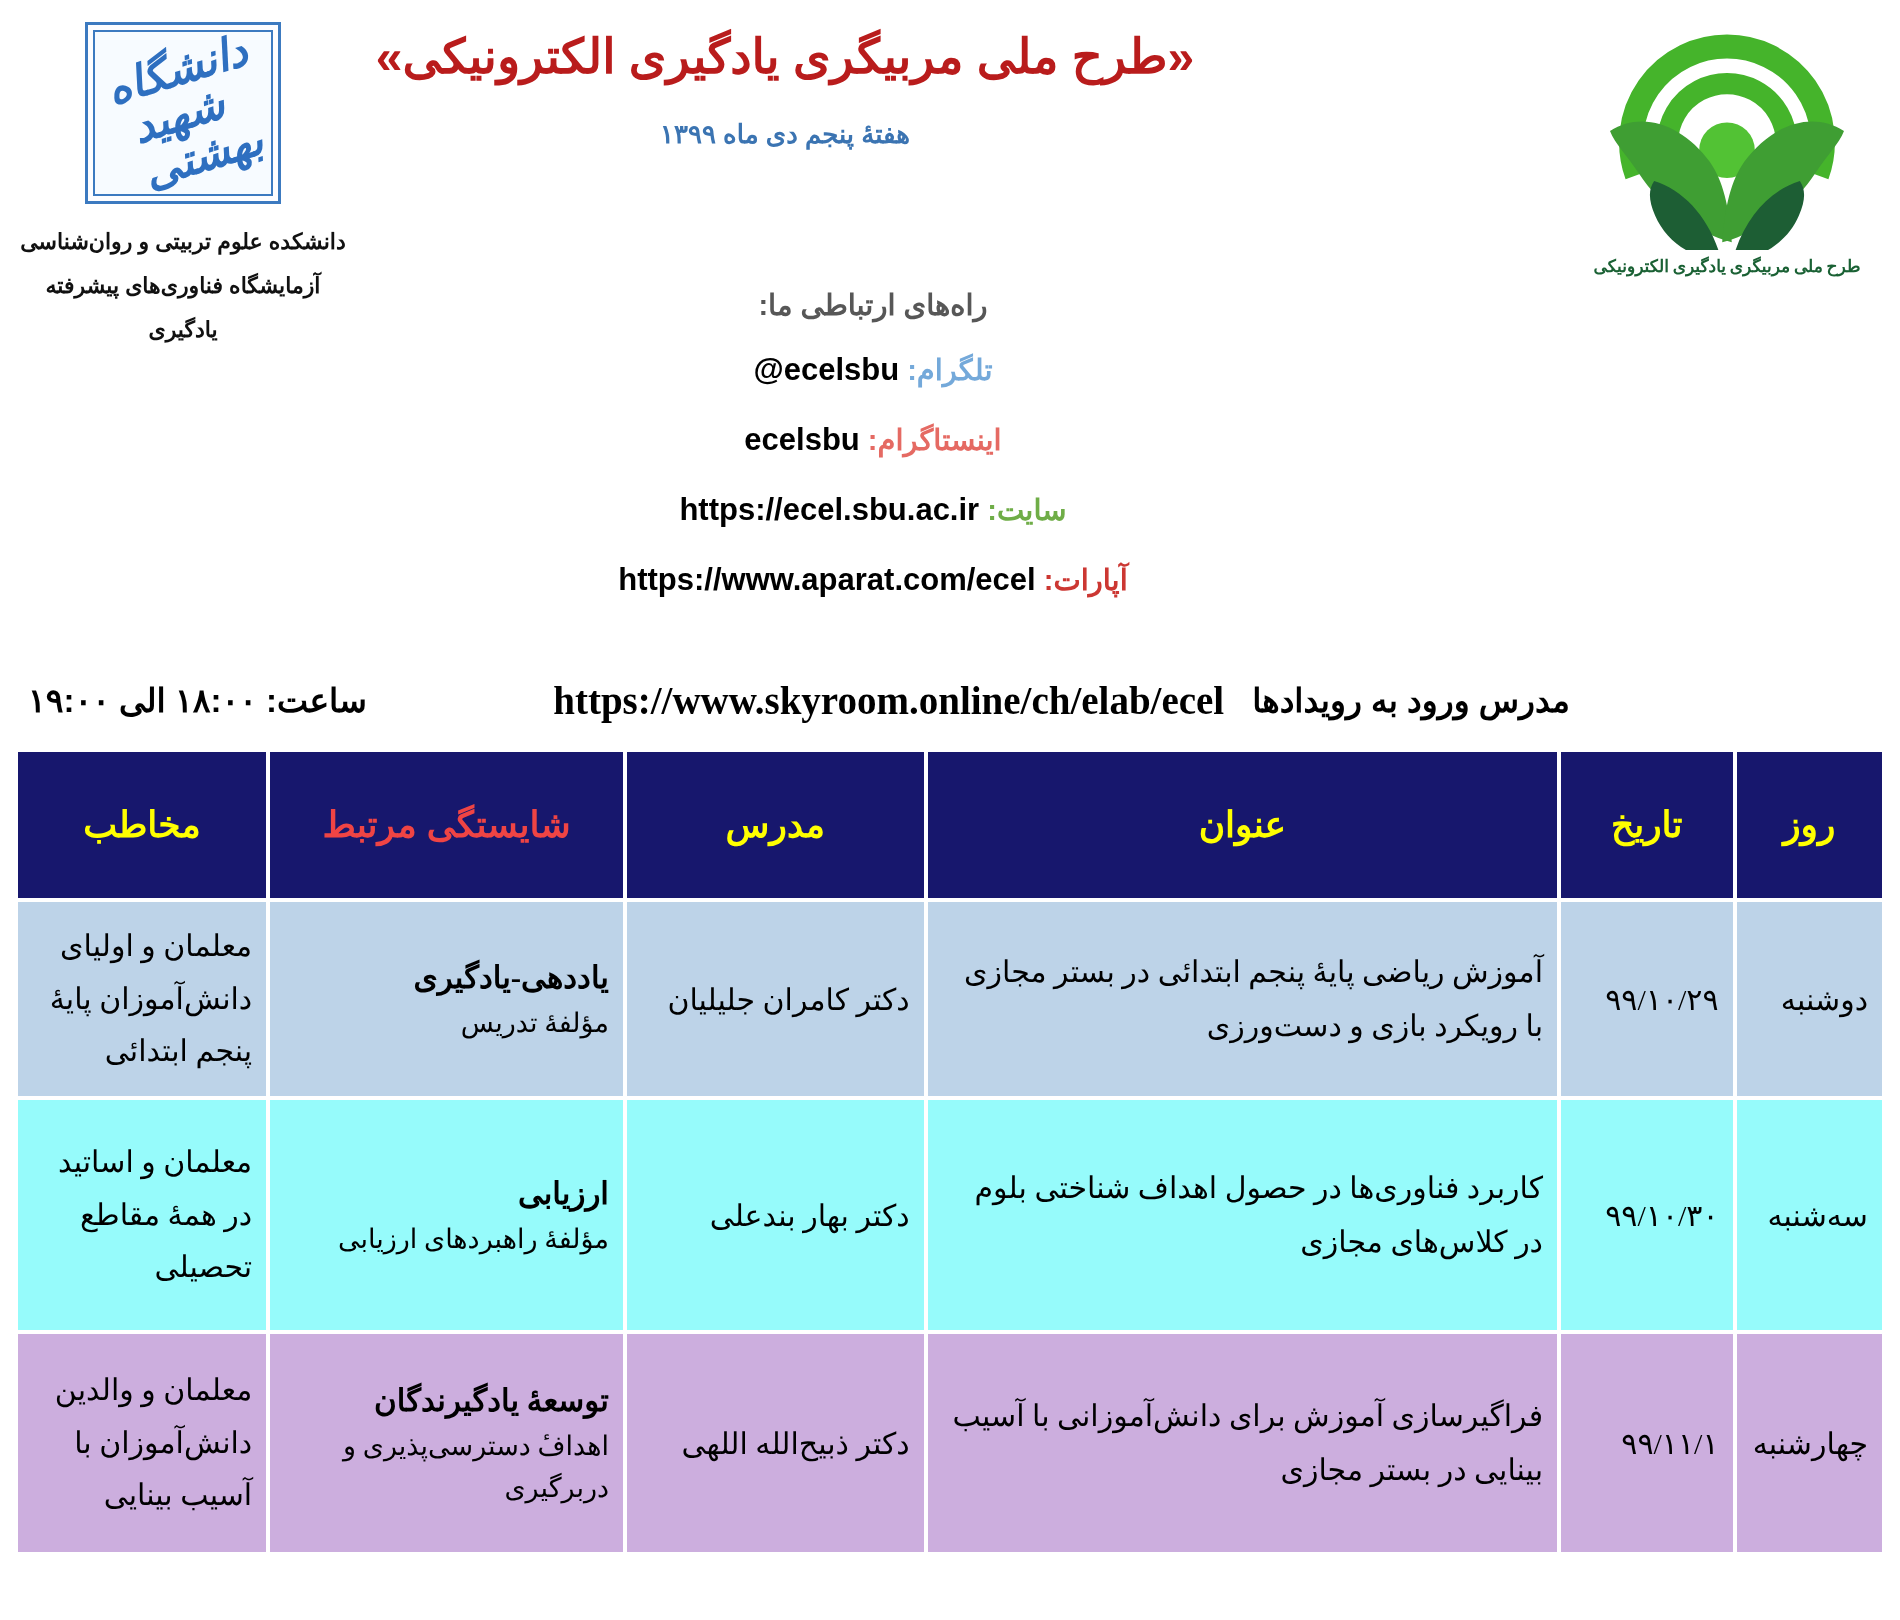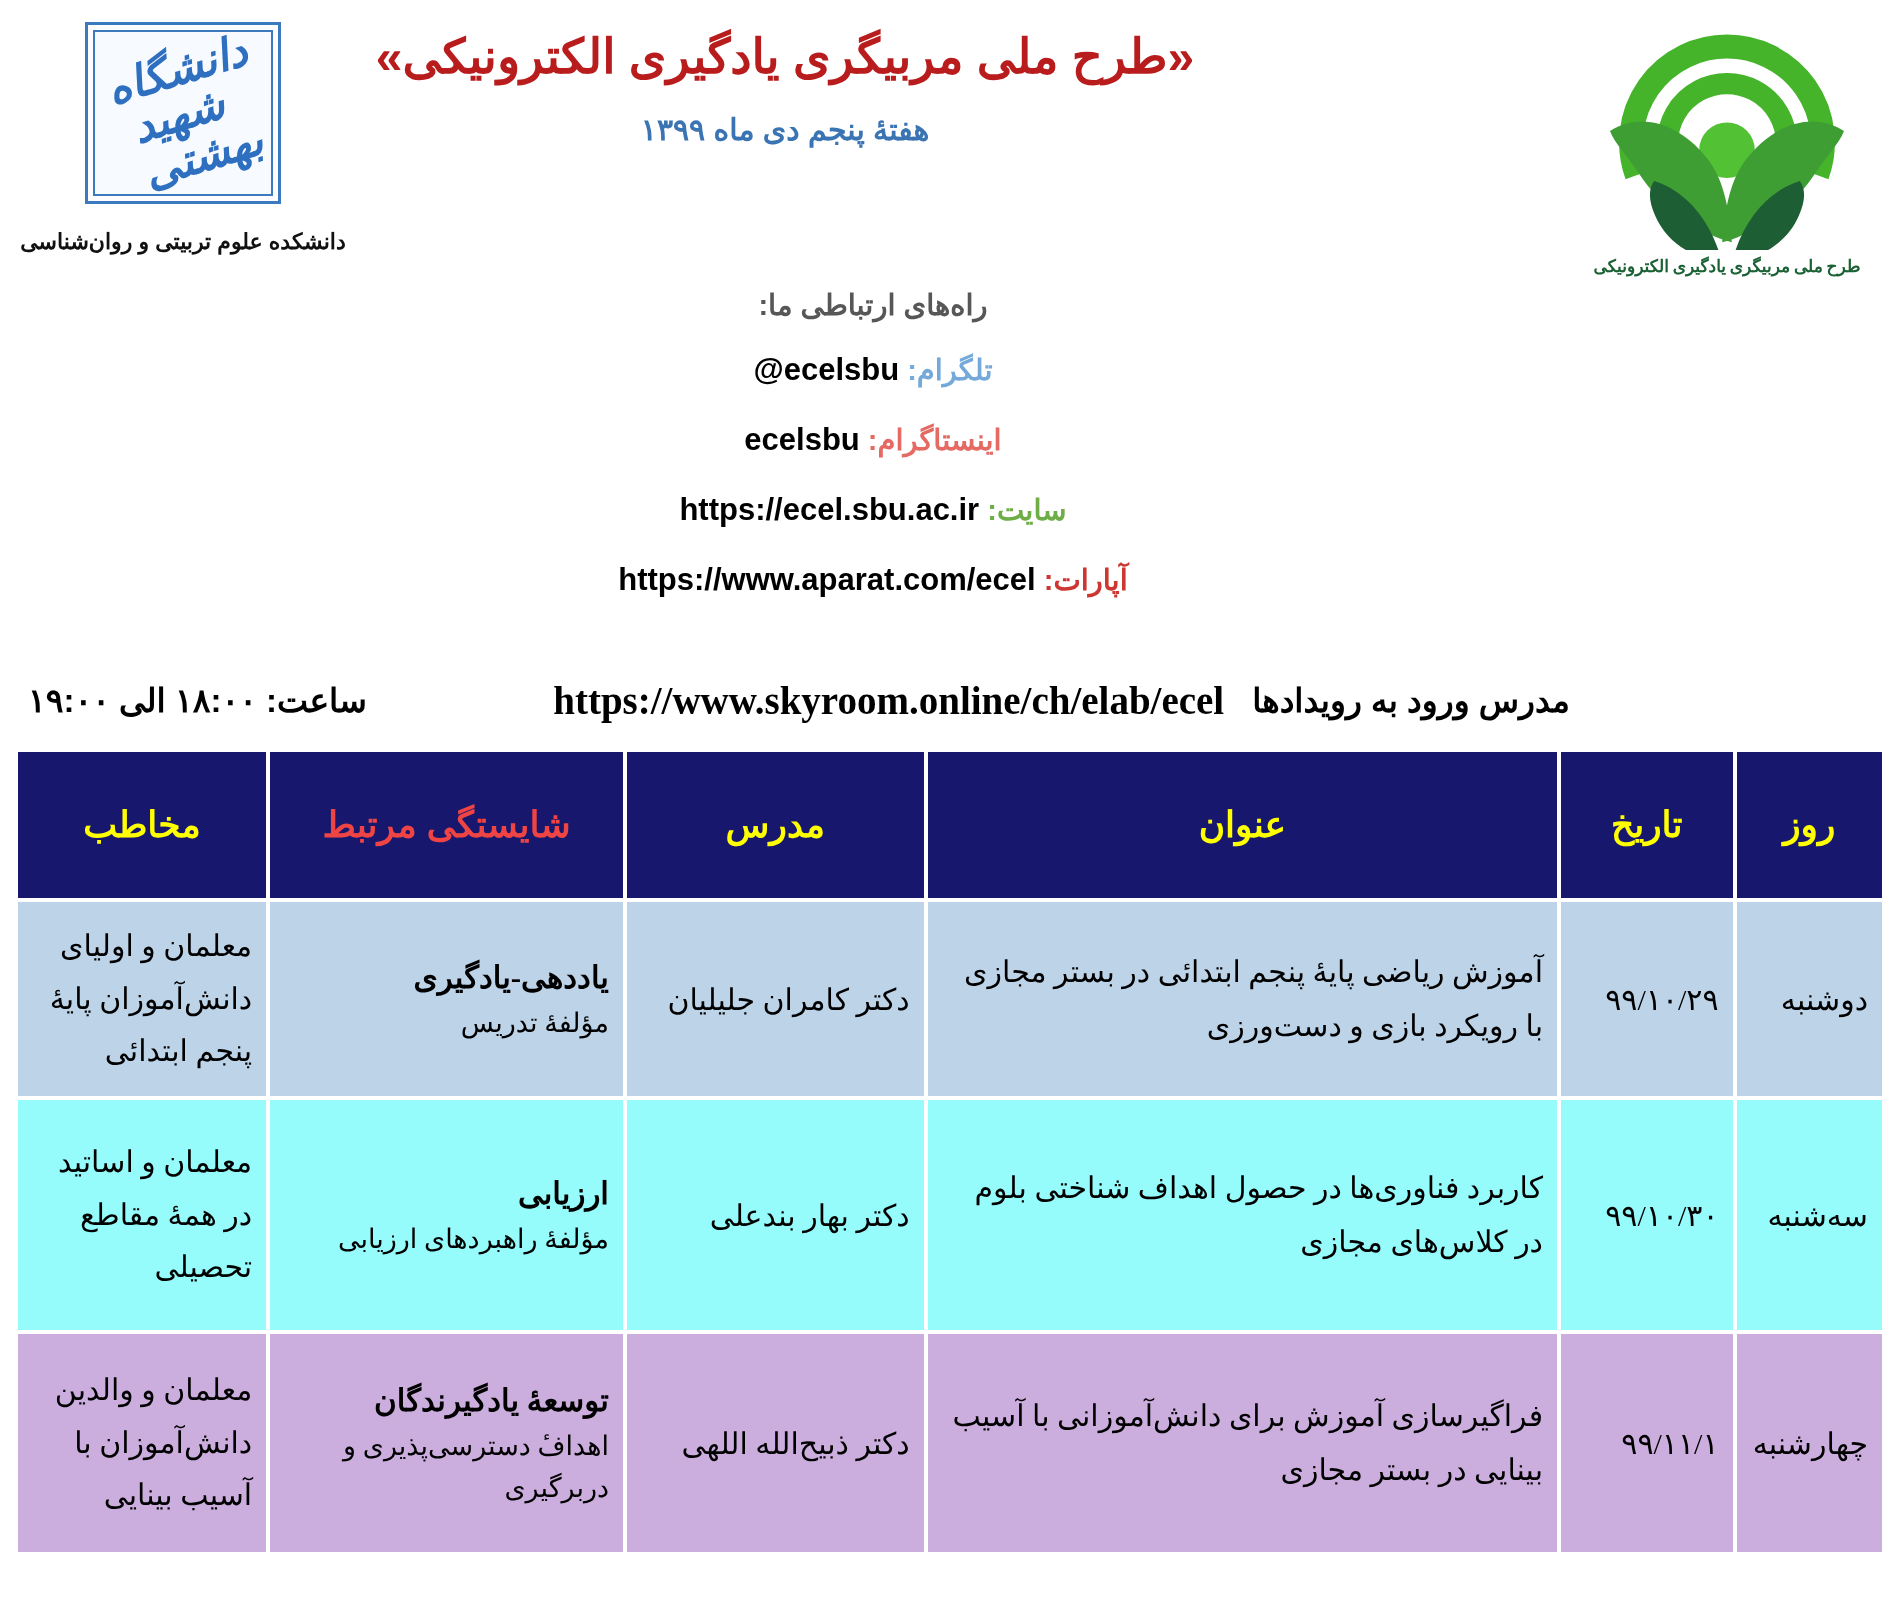--- a/index.html
+++ b/index.html
@@ -16,21 +16,21 @@
   .uni-block { position:absolute; left:18px; top:22px; width:330px; text-align:center; }
   .uni-logo-outer {
     width:196px; height:182px; margin:0 auto;
     border:3px solid #3c7ac0; padding:5px; background:#fdfdff;
   }
   .uni-logo-inner { width:100%; height:100%; border:2px solid #3c7ac0; overflow:hidden; background:#f7fbff; }
   .uni-caption { direction:rtl; font-weight:bold; font-size:22px; margin-top:16px; line-height:2.0; color:#111; }
 
   .title-block { position:absolute; left:300px; right:630px; top:28px; text-align:center; direction:rtl; }
   .main-title  { font-size:48px; font-weight:bold; }
-  .sub-title   { font-size:30px; font-weight:bold; margin-top:28px; }
+  .sub-title   { font-size:26px; font-weight:bold; margin-top:35px; }
 
   .plan-block { position:absolute; right:18px; top:16px; width:310px; text-align:center; }
   .plan-caption { direction:rtl; font-weight:bold; font-size:17px; color:#1a6134; margin-top:2px; word-spacing:-1px; }
 
   .contact-block { position:absolute; top:288px; left:16px; right:170px; text-align:center; direction:rtl; }
   .contact-heading { font-size:29px; font-weight:bold; color:#575757; margin-bottom:30px; }
   .contact-line { font-size:29px; font-weight:bold; margin-bottom:34px; }
   .contact-label { font-weight:bold; }
   .contact-value { color:#000; font-weight:bold; font-size:31px;margin-top:27px; }
   .contact-value.url { font-family:"Liberation Sans", sans-serif; }
@@ -78,20 +78,21 @@
           <g fill="#2e6fc0" font-family="Liberation Serif, serif" font-weight="bold" font-style="italic" transform="rotate(-17 92 84)" text-anchor="middle">
             <text x="96" y="52" font-size="44">دانشگاه</text>
             <text x="84" y="96" font-size="44">شهید</text>
             <text x="96" y="142" font-size="44">بهشتی</text>
           </g>
         </svg>
       </div>
     </div>
     <div class="uni-caption">
       <div>دانشکده علوم تربیتی و روان‌شناسی</div>
+      <div>آزمایشگاه فناوری‌های پیشرفته یادگیری</div>
     </div>
   </div>
 
   <div class="title-block">
     <div class="main-title" style="color: #b91c1c;">«طرح ملی مربیگری یادگیری الکترونیکی»</div>
     <div class="sub-title" style="color: rgb(59, 116, 178);">هفتهٔ پنجم دی ماه ۱۳۹۹</div>
   </div>
 
   <div class="plan-block">
     <svg width="264" height="234" viewBox="0 0 264 244">

